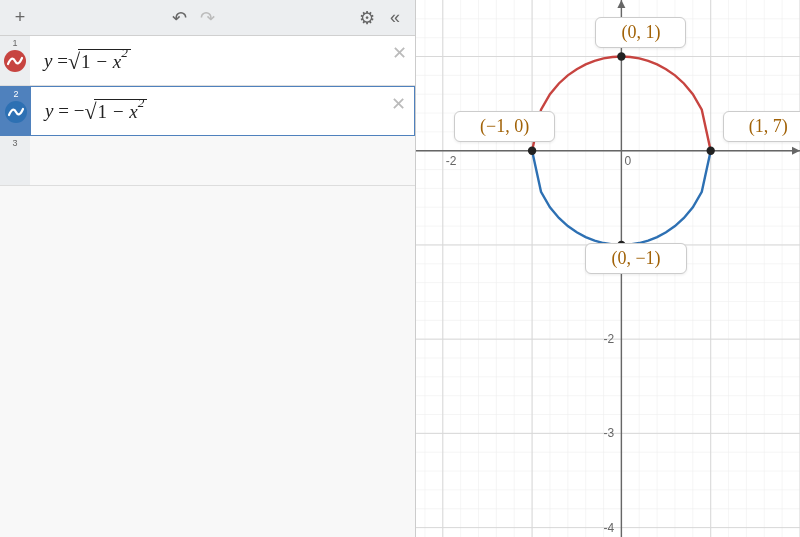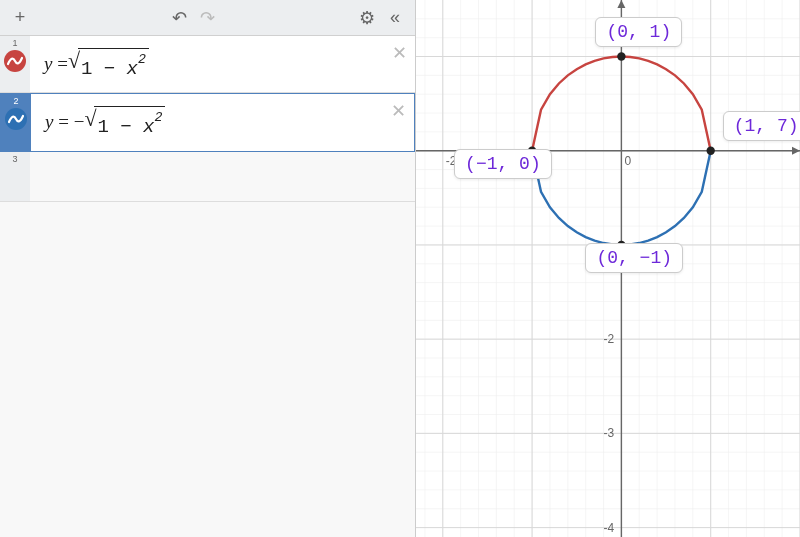--- a/index.html
+++ b/index.html
@@ -16,25 +16,25 @@
   .expr-index { width: 30px; background: #eceef0; display: flex; flex-direction: column; align-items: center; padding-top: 2px; font-size: 9px; color: #666; position: relative; }
   .expr-row.selected .expr-index { background: #4f81bd; color: #fff; }
   .wave-icon { width: 22px; height: 22px; border-radius: 50%; margin-top: 2px; display: flex; align-items: center; justify-content: center; }
   .wave-icon svg { display: block; }
   .expr-body { flex: 1; padding: 12px 14px; font-family: "Times New Roman", serif; font-size: 19px; font-style: italic; color: #222; display: flex; align-items: center; }
   .expr-close { position: absolute; top: 6px; right: 8px; font-size: 18px; color: #bbb; cursor: pointer; }
   .empty-row { height: 50px; border-bottom: 1px solid #ddd; display:flex; }
   .empty-row .expr-index { font-size: 9px; }
   .sqrt { display: inline-flex; align-items: flex-start; }
   .sqrt-sym { font-style: normal; font-size: 22px; margin-right: -2px; line-height: 1; position: relative; top: 2px; }
-  .sqrt-body { border-top: 1.2px solid #222; padding: 8px 3px 1px 3px; line-height: 1; font-family: Liberation Mono, monospace; }
+  .sqrt-body { border-top: 1.2px solid #222; padding: 0 3px 1px 3px; line-height: 1; }
   sup { font-size: 0.7em; font-style: italic; position: relative; top: -4px; }
   .right { flex: 1; position: relative; background: #fff; }
   .graph-svg { position: absolute; inset: 0; }
-  .point-label { position: absolute; background: #fff; border: 1px solid #ccc; border-radius: 6px; padding: 4px 10px; font-family: Liberation Mono, monospace; font-size: 18px; color: #6d28d9; box-shadow: 0 1px 3px rgba(0,0,0,0.08); white-space: nowrap; }
+  .point-label { position: absolute; background: #fff; border: 1px solid #ccc; border-radius: 6px; padding: 4px 25px; font-family: Liberation Serif, serif; font-size: 18px; color: #a16207; box-shadow: 0 1px 3px rgba(0,0,0,0.08); white-space: nowrap; }
   .neg { font-style: normal; }
 </style>
 </head>
 <body>
 
 <div class="app">
   <div class="left">
     <div class="toolbar">
       <div class="tb-btn">+</div>
       <div class="tb-spacer"></div>
@@ -170,17 +170,17 @@
         <text x="187.39534883720927" y="437.3684210526316" font-size="12" fill="#666" font-family="Arial">-3</text>
         <text x="187.39534883720927" y="531.578947368421" font-size="12" fill="#666" font-family="Arial">-4</text>
         <path d="M116.09 150.74 L125.02 109.66 L133.95 94.21 L142.88 83.47 L151.81 75.37 L160.74 69.15 L169.67 64.35 L178.60 60.86 L187.53 58.41 L196.47 57.00 L205.40 56.53 L214.33 57.00 L223.26 58.41 L232.19 60.86 L241.12 64.35 L250.05 69.15 L258.98 75.37 L267.91 83.47 L276.84 94.21 L285.77 109.66 L294.70 150.74 " stroke="#c74440" stroke-width="2.4" fill="none" stroke-linecap="round"></path>
         <path d="M116.09 150.74 L125.02 191.81 L133.95 207.26 L142.88 218.00 L151.81 226.11 L160.74 232.32 L169.67 237.13 L178.60 240.61 L187.53 243.06 L196.47 244.48 L205.40 244.95 L214.33 244.48 L223.26 243.06 L232.19 240.61 L241.12 237.13 L250.05 232.32 L258.98 226.11 L267.91 218.00 L276.84 207.26 L285.77 191.81 L294.70 150.74 " stroke="#2d70b3" stroke-width="2.4" fill="none" stroke-linecap="round"></path>
         <circle cx="205.39534883720927" cy="56.5263157894737" r="4.2" fill="#222"></circle>
         <circle cx="116.09302325581395" cy="150.73684210526312" r="4.2" fill="#222"></circle>
         <circle cx="294.69767441860466" cy="150.73684210526312" r="4.2" fill="#222"></circle>
         <circle cx="205.39534883720927" cy="244.9473684210526" r="4.2" fill="#222"></circle>
       </svg>
   <div class="point-label" style="left: 179.395px; top: 16.5263px;">(0, 1)</div>
-      <div class="point-label" style="left: 38.093px; top: 110.737px; margin-top: 38px;">(−1, 0)</div>
+      <div class="point-label" style="left: 38.093px; top: 110.737px;">(−1, 0)</div>
       <div class="point-label" style="left: 306.698px; top: 110.737px;">(1, 7)</div>
       <div class="point-label" style="left: 169.395px; top: 243px;">(0, −1)</div>
     </div>
 </div>
 
 </body></html>

